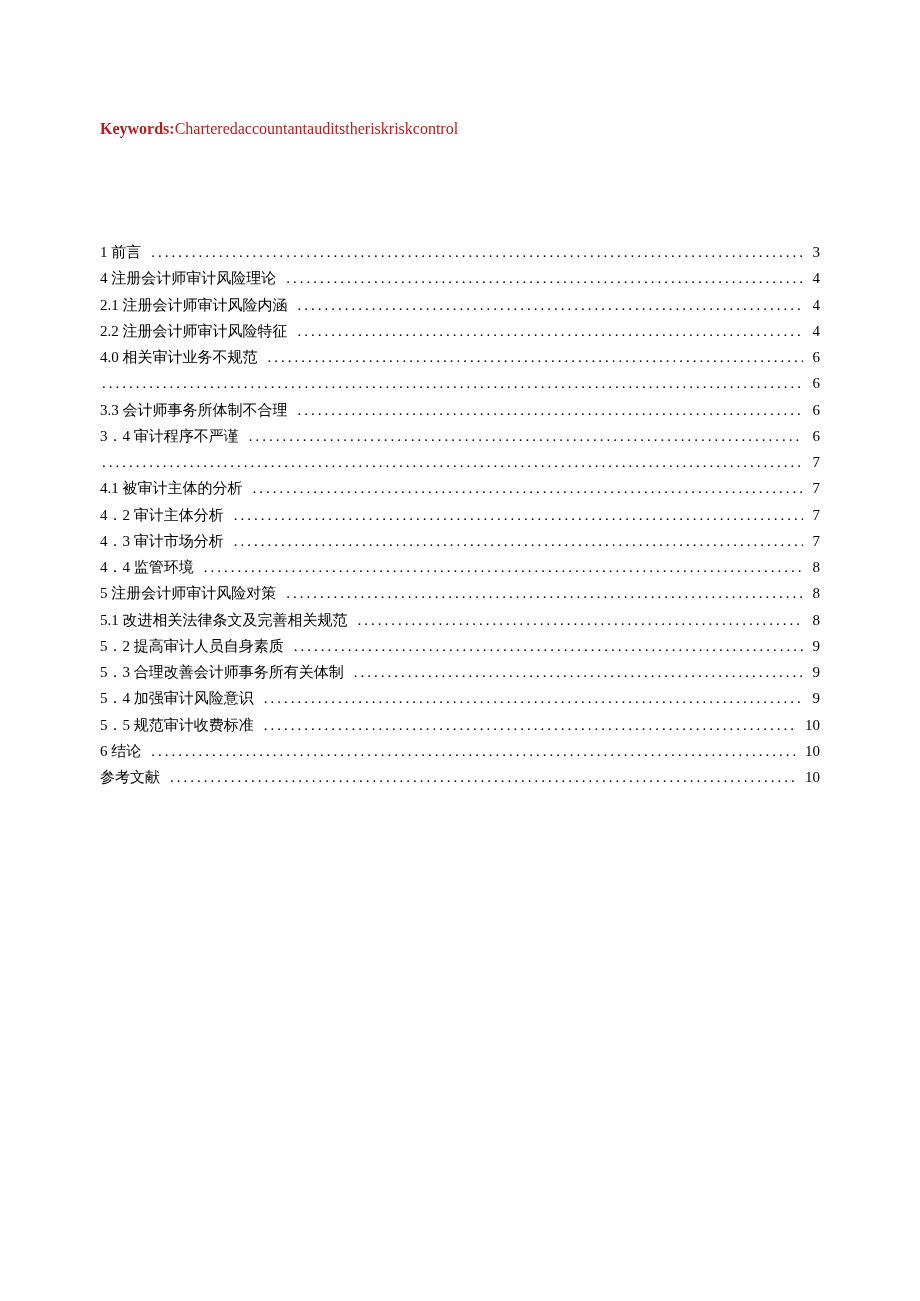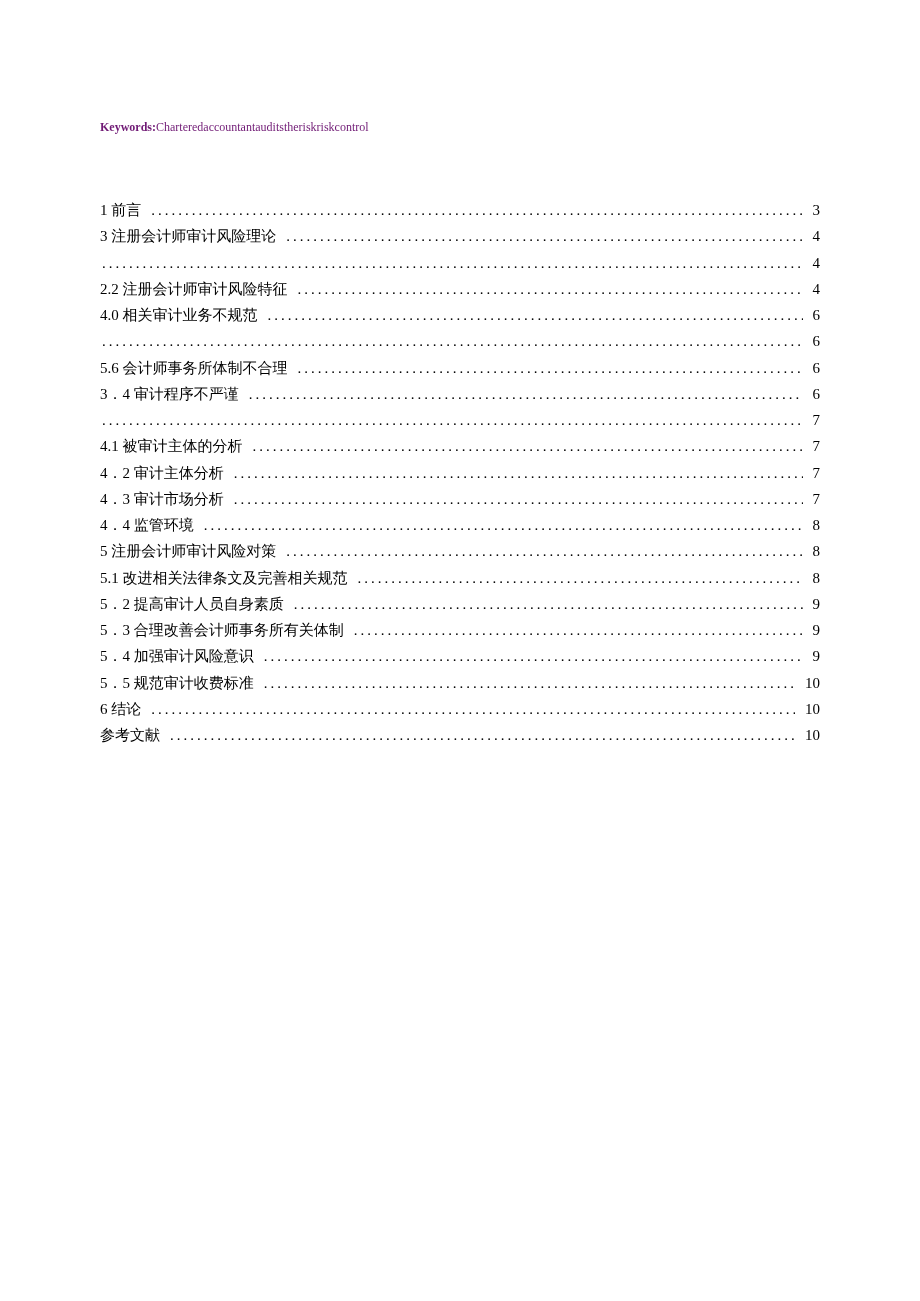--- a/index.html
+++ b/index.html
@@ -8,23 +8,23 @@
       box-sizing: border-box;
     }
     body {
       width: 920px;
       height: 1301px;
       background: #ffffff;
       font-family: "Times New Roman", "SimSun", serif;
       padding: 120px 100px 0 100px;
     }
     .keywords-line {
-      font-size: 12px;
-      color: #701a75;
-      margin-bottom: 62px;
+      font-size: 16px;
+      color: #b91c1c;
+      margin-bottom: 101px;
       letter-spacing: 0;
     }
     .keywords-label {
       font-weight: bold;
     }
     .toc {
       font-size: 15px;
       color: #000;
       line-height: 1.75;
     }
@@ -60,44 +60,45 @@
   <span class="keywords-label">Keywords:</span><span>Charteredaccountantauditstheriskriskcontrol</span>
 </div>
 
 <div class="toc">
   <div class="toc-entry">
       <span class="toc-title">1 前言</span>
       <span class="toc-dots"></span>
       <span class="toc-page">3</span>
     </div>
   <div class="toc-entry">
-      <span class="toc-title">3 注册会计师审计风险理论</span>
+      <span class="toc-title">4 注册会计师审计风险理论</span>
       <span class="toc-dots"></span>
       <span class="toc-page">4</span>
     </div>
   <div class="toc-entry">
+      <span class="toc-title">2.1 注册会计师审计风险内涵</span>
       <span class="toc-dots"></span>
       <span class="toc-page">4</span>
     </div>
   <div class="toc-entry">
       <span class="toc-title">2.2 注册会计师审计风险特征</span>
       <span class="toc-dots"></span>
       <span class="toc-page">4</span>
     </div>
   <div class="toc-entry">
       <span class="toc-title">4.0 相关审计业务不规范</span>
       <span class="toc-dots"></span>
       <span class="toc-page">6</span>
     </div>
   <div class="toc-entry">
       <span class="toc-dots"></span>
       <span class="toc-page">6</span>
     </div>
   <div class="toc-entry">
-      <span class="toc-title">5.6 会计师事务所体制不合理</span>
+      <span class="toc-title">3.3 会计师事务所体制不合理</span>
       <span class="toc-dots"></span>
       <span class="toc-page">6</span>
     </div>
   <div class="toc-entry">
       <span class="toc-title">3．4 审计程序不严谨</span>
       <span class="toc-dots"></span>
       <span class="toc-page">6</span>
     </div>
   <div class="toc-entry">
       <span class="toc-dots"></span>

